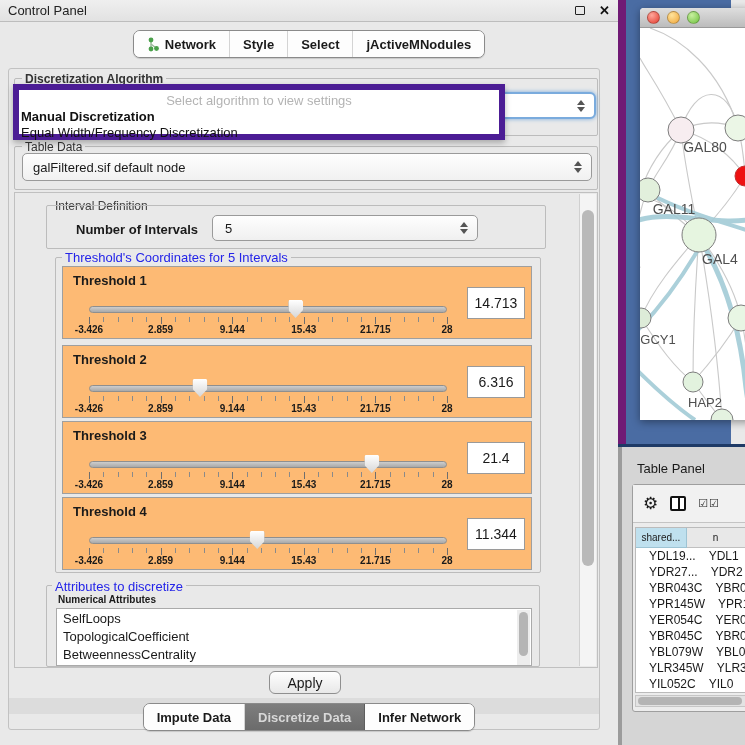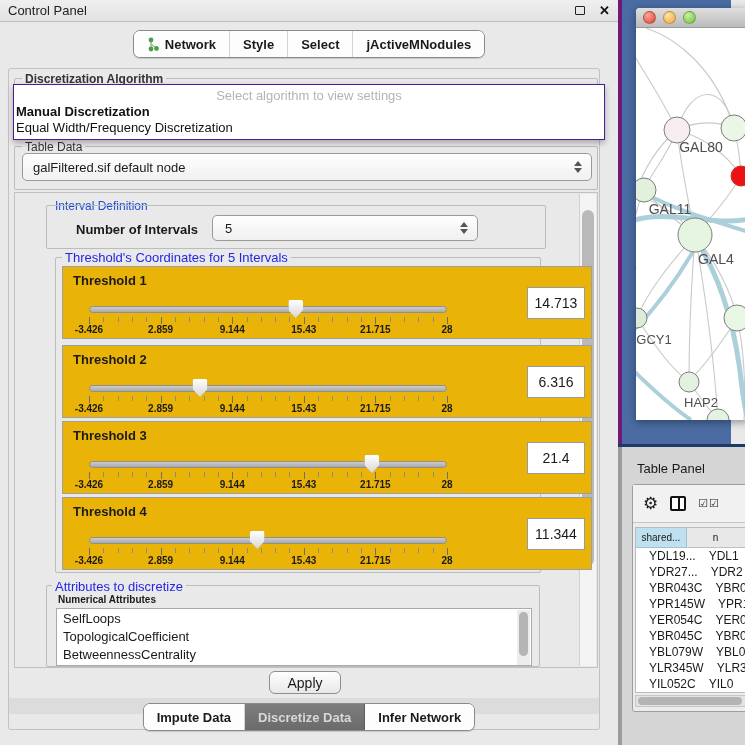--- a/index.html
+++ b/index.html
@@ -20,28 +20,28 @@
   .tabbar { display:flex; border:1px solid #8a8a8a; border-radius:7px; overflow:hidden; background:#fff; height:28px; box-shadow:0 1px 1px rgba(0,0,0,.15); }
   .tabbar .tab { display:flex; align-items:center; gap:5px; padding:0 13px; font-size:13px; font-weight:bold; color:#1a1a1a; border-right:1px solid #d4d4d4; background:#fdfdfd; }
   .tabbar .tab:last-child { border-right:none; }
   .tabbar .tab.selected { background:linear-gradient(#7e7e7e,#6b6b6b); color:#d8d8d8; border-right-color:#5e5e5e; }
 
   
   #outer-panel { left:8px; top:68px; width:592px; height:662px; border:1px solid #c2c2c2; border-radius:3px; background:#e9e9e9; }
 
   .group-title { position:absolute; background:#e9e9e9; padding:0 3px; font-size:12px; z-index:2; }
   .group-box { position:absolute; border:1px solid #bcbcbc; border-radius:2px; }
-  .t-green { color:#1d4ed8; }
+  .t-green { color:#404040; }
   .t-blue { color:#2424e8; }
 
   
   #algo-combo { left:20px; top:92px; width:576px; height:27px; border:2px solid #7aabdd; border-radius:6px; background:#fff; box-shadow:0 0 4px #7aabdd; z-index:4; }
 
   
-  #algo-popup { left:13px; top:84px; width:592px; height:56px; background:#fff; border:1px solid #4c1d95; box-shadow:0 3px 6px rgba(0,0,0,.28); z-index:6; }
+  #algo-popup { left:13px; top:84px; width:492px; height:56px; background:#fff; border:6px solid #4c1d95; box-shadow:0 3px 6px rgba(0,0,0,.28); z-index:6; }
   #algo-popup .hint { text-align:center; color:#b4b4b4; font-size:13px; padding-top:3px; }
   #algo-popup .opt { font-size:13px; padding:1px 2px 0 2px; color:#111; }
   #algo-popup .opt.bold { font-weight:bold; }
 
   
   #tabledata-combo { left:22px; top:153px; width:570px; height:28px; border:1px solid #9a9a9a; border-radius:5px; background:linear-gradient(#fefefe,#f1f1f1); display:flex; align-items:center; padding:0 10px; font-size:13px; z-index:3; }
 
   .spin-arrows { position:absolute; right:9px; top:50%; transform:translateY(-50%); display:flex; flex-direction:column; gap:2px; }
   .spin-arrows .up { width:0; height:0; border-left:4px solid transparent; border-right:4px solid transparent; border-bottom:5px solid #555; }
   .spin-arrows .dn { width:0; height:0; border-left:4px solid transparent; border-right:4px solid transparent; border-top:5px solid #555; }
@@ -50,21 +50,21 @@
   #main-panel { left:14px; top:192px; width:584px; height:476px; border:1px solid #c0c0c0; background:#e9e9e9; }
   #main-vscroll { left:579px; top:194px; width:17px; height:472px; background:#f4f4f4; border-left:1px solid #d0d0d0; z-index:3; }
   #main-vscroll .thumb { position:absolute; left:2px; top:16px; width:12px; height:356px; background:#b9b9b9; border-radius:7px; }
 
   .bold { font-weight:bold; }
 
   
   #interval-spinner { left:212px; top:215px; width:266px; height:26px; border:1px solid #9a9a9a; border-radius:5px; background:linear-gradient(#fefefe,#f0f0f0); display:flex; align-items:center; padding:0 12px; font-size:13px; z-index:3; }
 
   
-  .th-panel { position:absolute; left:62px; width:530px; height:73px; background:#eab308; border:1px solid #9f9f9f; z-index:3; }
+  .th-panel { position:absolute; left:62px; width:470px; height:73px; background:#fdba74; border:1px solid #9f9f9f; z-index:3; }
   .th-label { position:absolute; left:10px; top:6px; font-weight:bold; font-size:13px; }
   .slider { position:absolute; left:26px; top:36px; width:358px; height:34px; }
   .track { position:absolute; left:0; top:3px; width:100%; height:7px; border:1px solid #8f8f8f; border-radius:4px; background:linear-gradient(#cdcdcd,#a9a9a9); }
   .ticks { position:absolute; left:0; top:14px; width:100%; height:5px;
            background:repeating-linear-gradient(to right,#8a8a8a 0 1px,transparent 1px 4%); }
   .maj { position:absolute; top:14px; width:1px; height:7px; background:#6e6e6e; }
   .ticklabels { position:absolute; left:0; top:21px; width:100%; height:12px; }
   .ticklabels span { position:absolute; transform:translateX(-50%); font-size:10px; font-weight:bold; color:#1a1a1a; white-space:nowrap; }
   .knob { position:absolute; top:-3px; width:15px; height:18px; transform:translateX(-50%);
           background:linear-gradient(#ffffff,#d6d6d6);
@@ -77,21 +77,21 @@
   #attr-list .item { font-size:13px; padding:2px 6px 1px 6px; }
   #attr-vscroll { position:absolute; right:1px; top:1px; width:13px; height:56px; background:#ededed; }
   #attr-vscroll .thumb { position:absolute; left:2px; top:2px; width:9px; height:44px; background:#b5b5b5; border-radius:5px; }
 
   
   #apply-btn { left:269px; top:671px; width:72px; height:23px; border:1px solid #8f8f8f; border-radius:6px; background:linear-gradient(#fefefe,#e8e8e8); display:flex; align-items:center; justify-content:center; font-size:14px; z-index:2; }
   #bottom-strip { left:9px; top:698px; width:590px; height:16px; background:#dcdcdc; }
   #bottom-tabs { left:0; top:703px; width:618px; display:flex; justify-content:center; }
 
   
-  #right-region { left:618px; top:0; width:113px; height:447px; background:#4a6ca3; border-left:4px solid #701a75;padding-left:22px; }
+  #right-region { left:618px; top:0; width:113px; height:447px; background:#4a6ca3; border-left:8px solid #701a75;padding-left:22px; }
   #net-window { position:absolute; left:14px; top:8px; width:113px; height:412px; background:#fff; border-radius:4px 4px 0 0; box-shadow:0 2px 8px rgba(0,0,0,.4); }
   #net-titlebar { position:absolute; left:0; top:0; width:113px; height:20px; background:linear-gradient(#dedede,#bcbcbc); border-bottom:1px solid #9a9a9a; border-radius:4px 4px 0 0; display:flex; align-items:center; gap:7px; padding:0 7px; }
   .tl { width:13px; height:13px; border-radius:50%; border:1px solid rgba(0,0,0,.25); }
   .tl.red { background:radial-gradient(circle at 35% 30%, #ffa79b, #e23b2e); }
   .tl.yellow { background:radial-gradient(circle at 35% 30%, #ffe39b, #f0a63a); }
   .tl.green { background:radial-gradient(circle at 35% 30%, #c8f0a0, #6fc13e); }
   #net-canvas { position:absolute; left:0; top:20px; width:113px; height:392px; overflow:hidden; }
   #right-sep { left:618px; top:444px; width:127px; height:3px; background:#1e3a66; }
 
   #tablepanel-region { left:618px; top:447px; width:127px; height:298px; background:#d5d5d5; border-left:4px solid #9b9b9b; }

